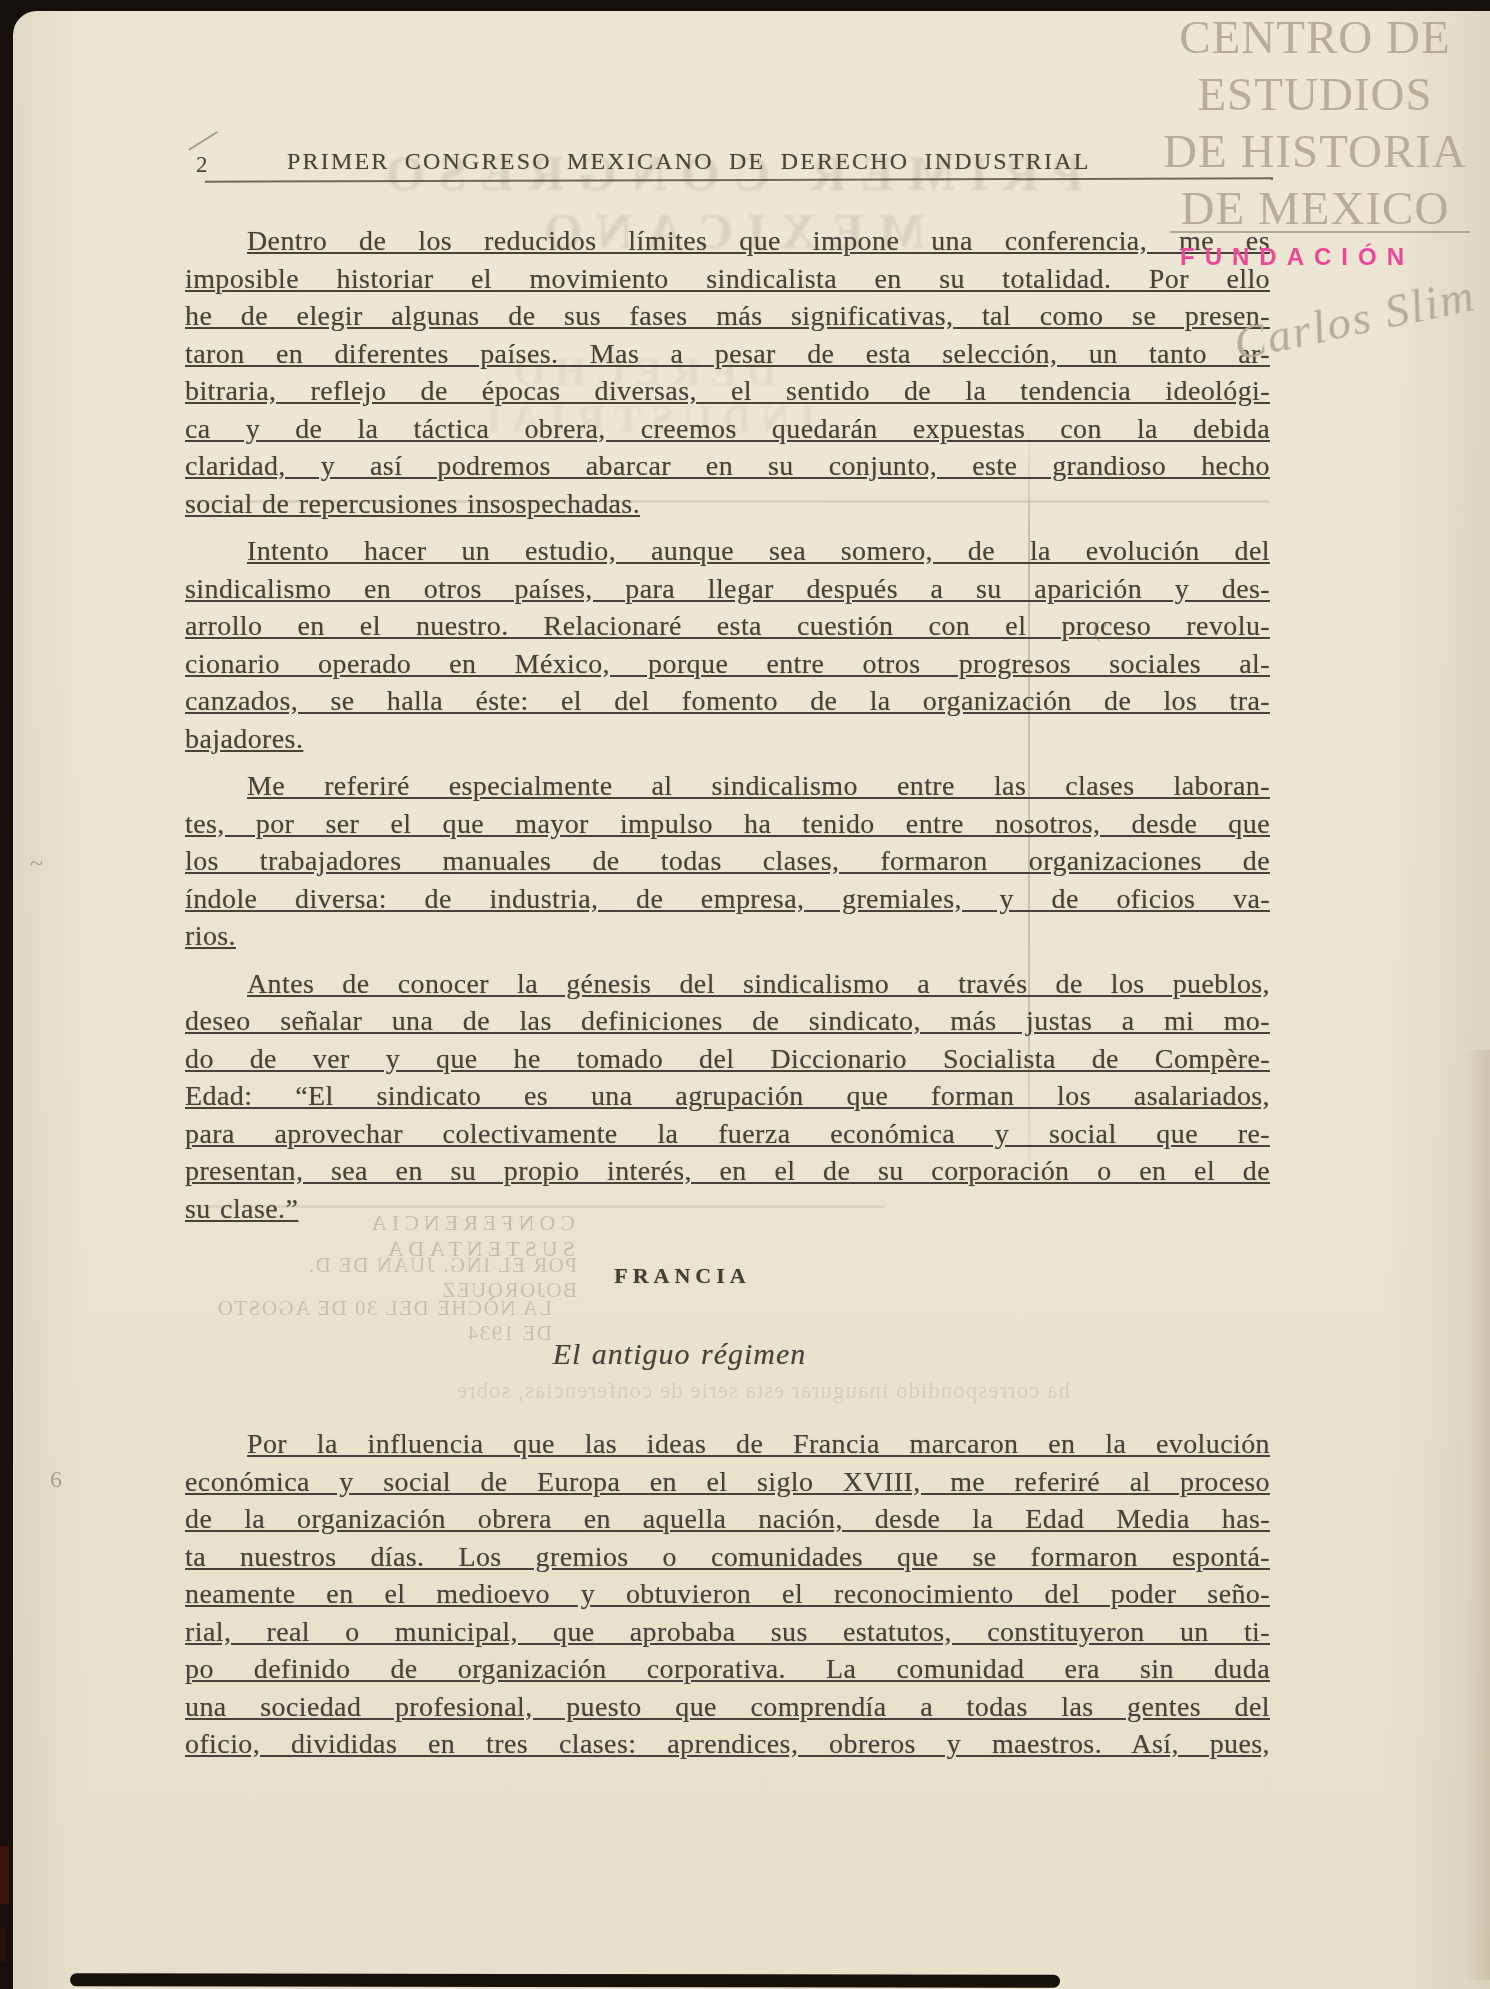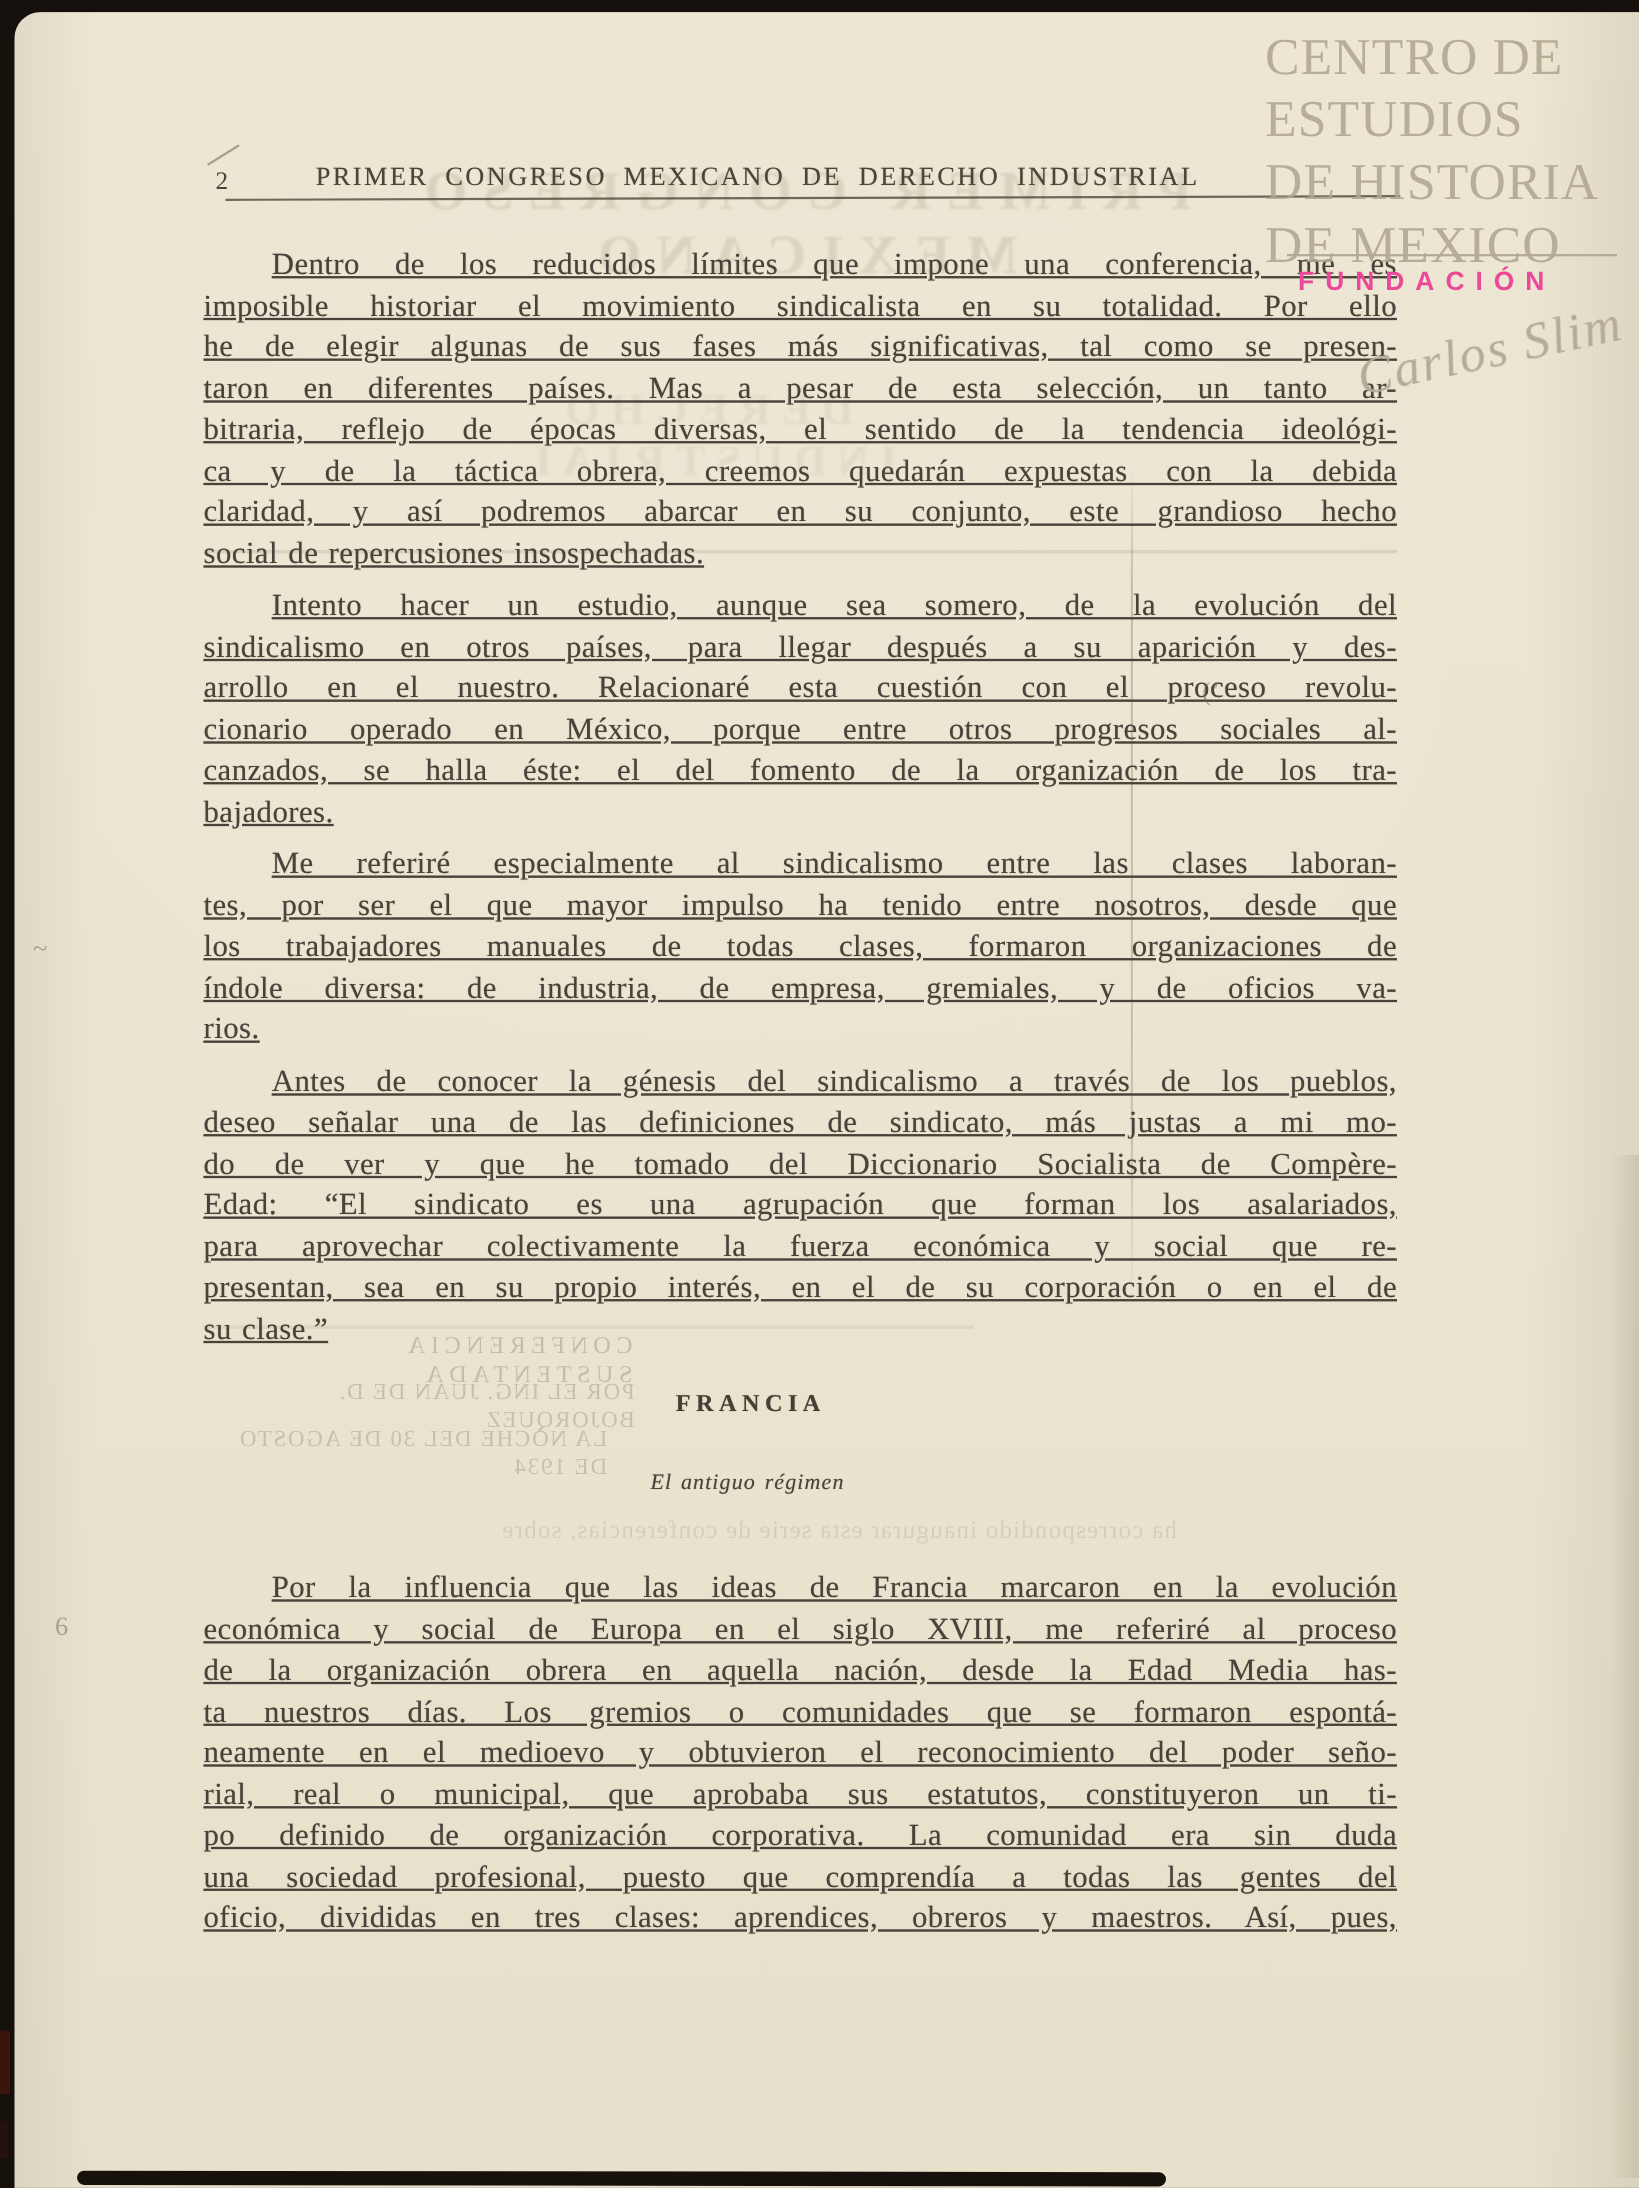--- a/index.html
+++ b/index.html
@@ -32,24 +32,24 @@
   .content{position:absolute;left:185px;top:222px;width:1085px;z-index:3;color:#49423a;
          font-size:28px;letter-spacing:.4px;word-spacing:2px;
          text-shadow:0 0 1px rgba(73,66,58,.45);}
   .para{margin:0 0 10px 0;text-decoration:underline;}
   .tline{line-height:37.5px;text-align:justify;text-align-last:justify;white-space:normal;}
   .tline.first{text-indent:62px;}
   .tline.lastline{text-align-last:left;}
   .sec-head{margin-top:36px;height:37px;text-align:center;transform:translateX(-45px);
          font-weight:bold;font-size:22px;letter-spacing:5px;color:#443e34;}
   .sub-head{margin-top:37px;height:37px;text-align:center;transform:translateX(-48px);
-         font-style:italic;font-size:20px;letter-spacing:1px;color:#49423a;margin-bottom:51px;}
+         font-style:italic;font-size:30px;letter-spacing:1px;color:#49423a;margin-bottom:51px;}
 
   
-  .wm{position:absolute;top:24px;left:1150px;width:330px;z-index:5;
+  .wm{position:absolute;top:9px;left:1150px;width:330px;text-align:center;z-index:5;
       color:#b1a78f;opacity:.88;pointer-events:none;}
   .wm-line{font-size:47px;line-height:57px;letter-spacing:1px;font-family:"Liberation Serif",serif;}
   .wm-rule{position:absolute;left:1170px;top:231px;width:300px;height:2px;background:#b3aa94;z-index:5;}
   .wm-found{position:absolute;left:1180px;top:243px;font-family:"Liberation Sans","DejaVu Sans",sans-serif;
       font-weight:700;font-size:24px;letter-spacing:10px;color:#ec4899;z-index:5;}
   .wm-sign{position:absolute;left:1232px;top:292px;font-style:italic;font-size:47px;color:#b5ac98;
       transform:rotate(-12deg);z-index:5;filter:blur(.4px);letter-spacing:2px;}
 
   
   .ghost{position:absolute;z-index:1;color:#a99f87;transform:scaleX(-1);filter:blur(1px);pointer-events:none;}

